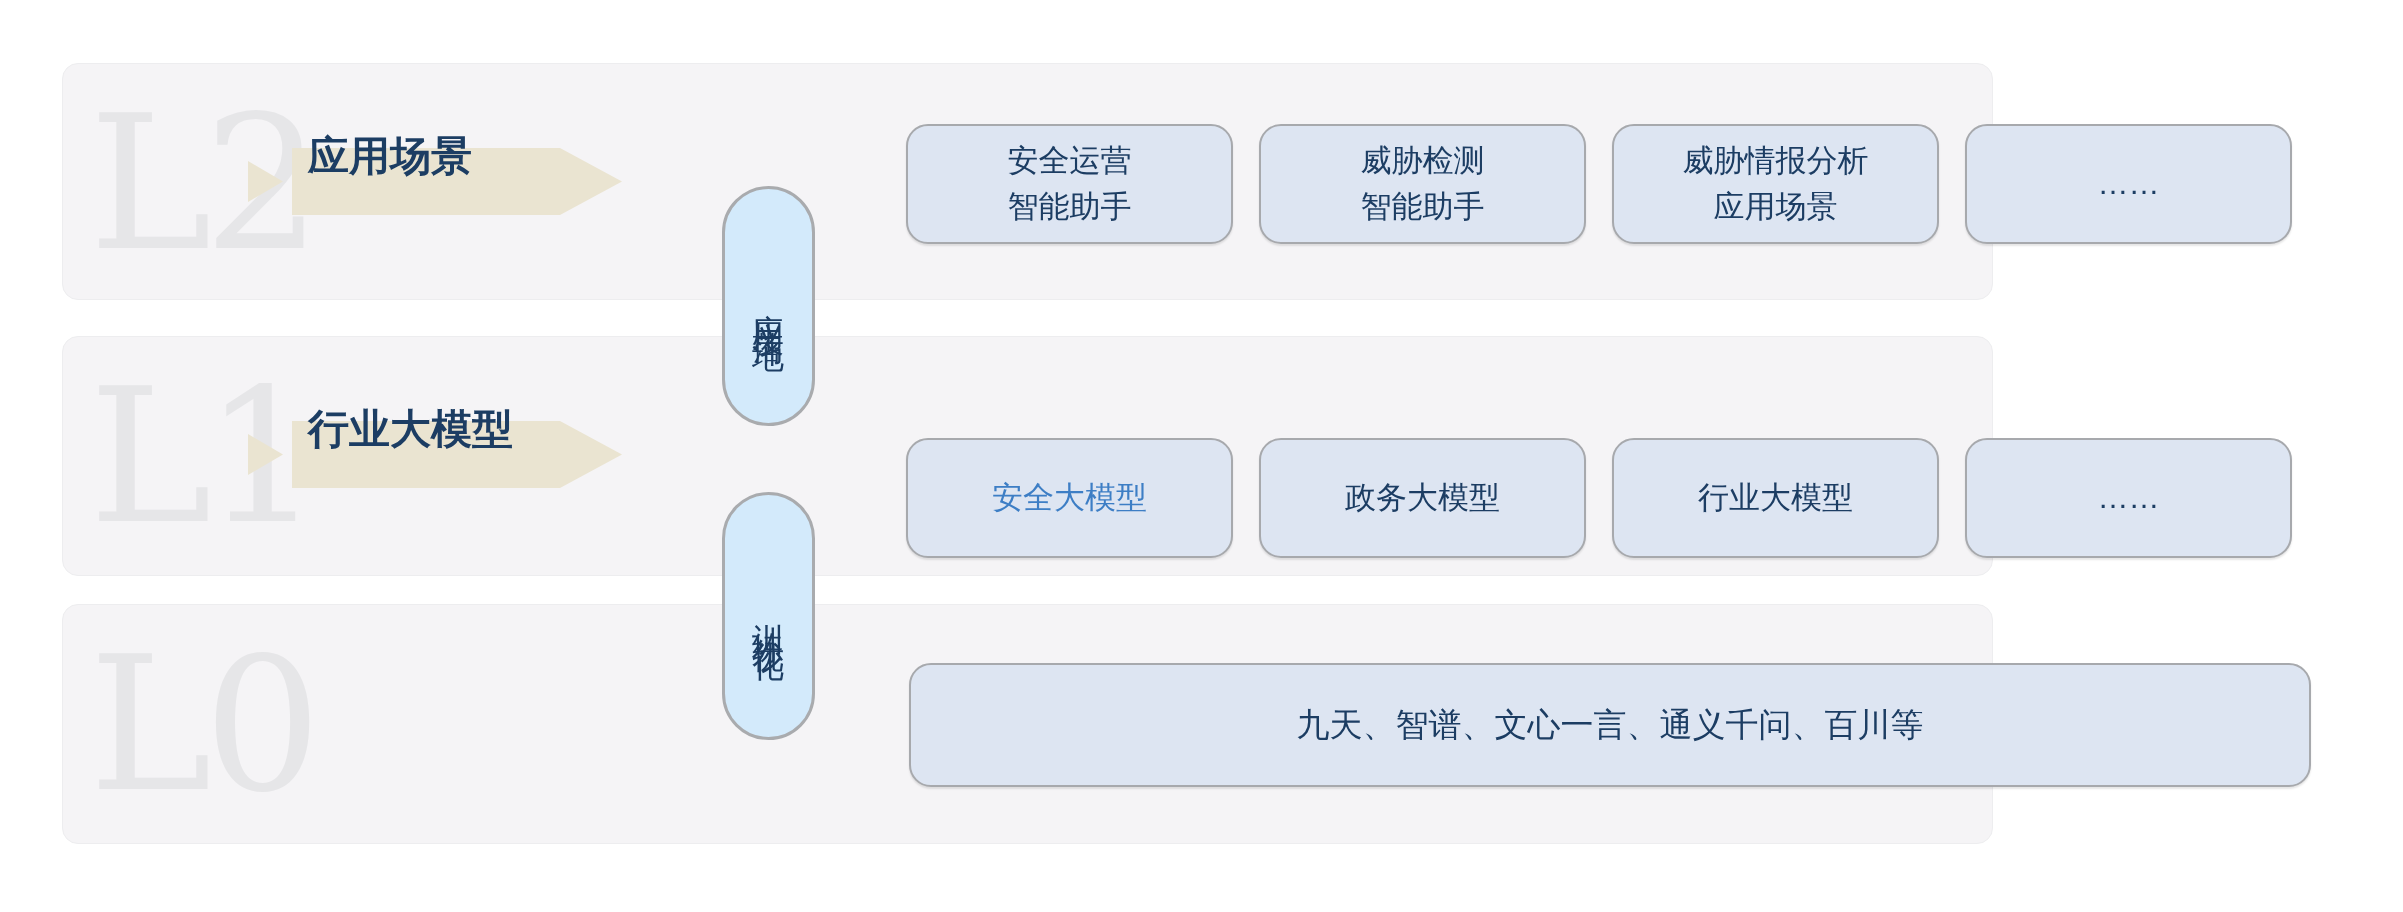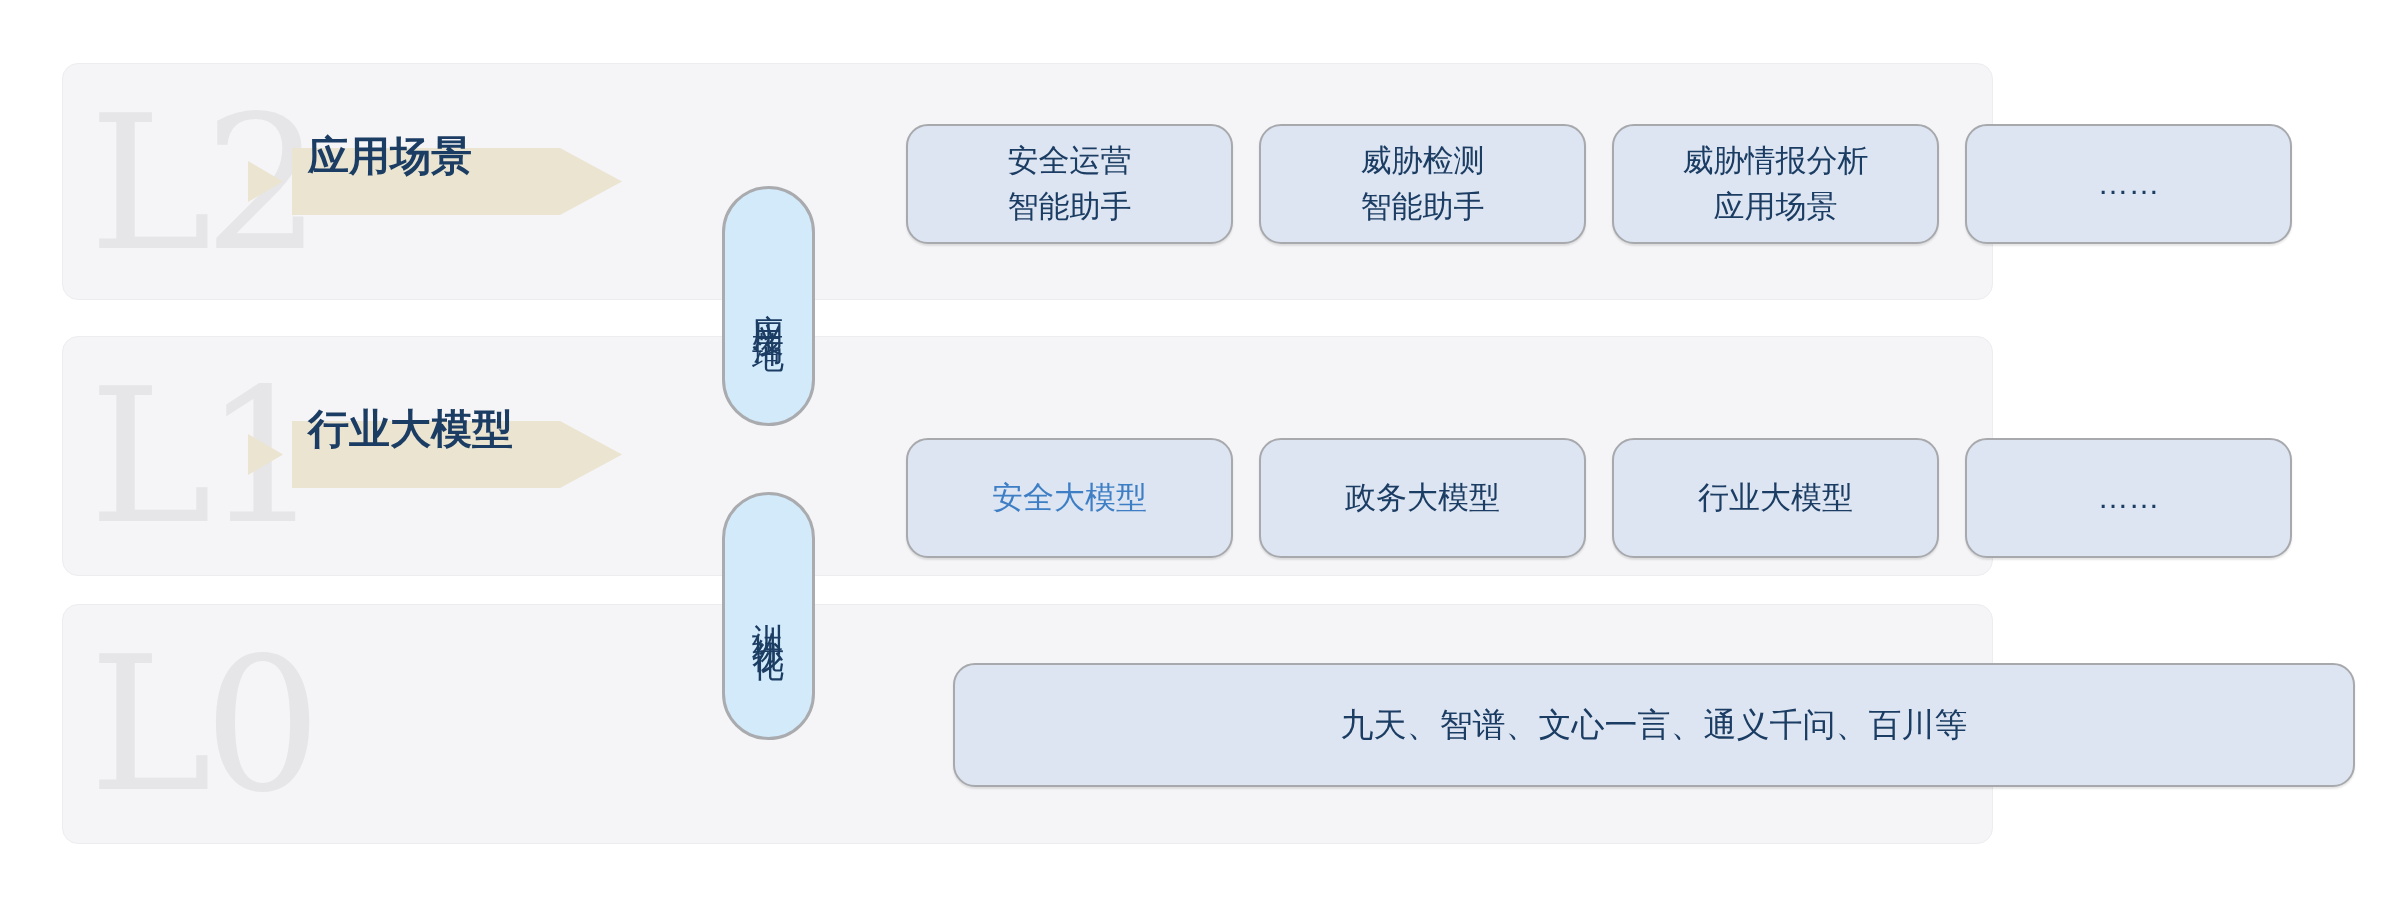--- a/index.html
+++ b/index.html
@@ -79,21 +79,21 @@
   }
 
   .boxes{
     position:absolute;
     left:843px;
     display:flex;
     gap:26px;
   }
   #panel-l2 .boxes{top:60px;}
   #panel-l1 .boxes{top:57px;margin-top:44px;}
-  #panel-l0 .boxes{top:58px;left:890px;border-radius:17px;}
+  #panel-l0 .boxes{top:58px;left:846px;border-radius:17px;}
   .box{
     width:327px;
     height:120px;
     background:var(--box-fill);
     border:2px solid var(--box-border);
     border-radius:22px;
     box-shadow:0 2px 2px rgba(0,0,0,0.10);
     display:flex;
     align-items:center;
     justify-content:center;

